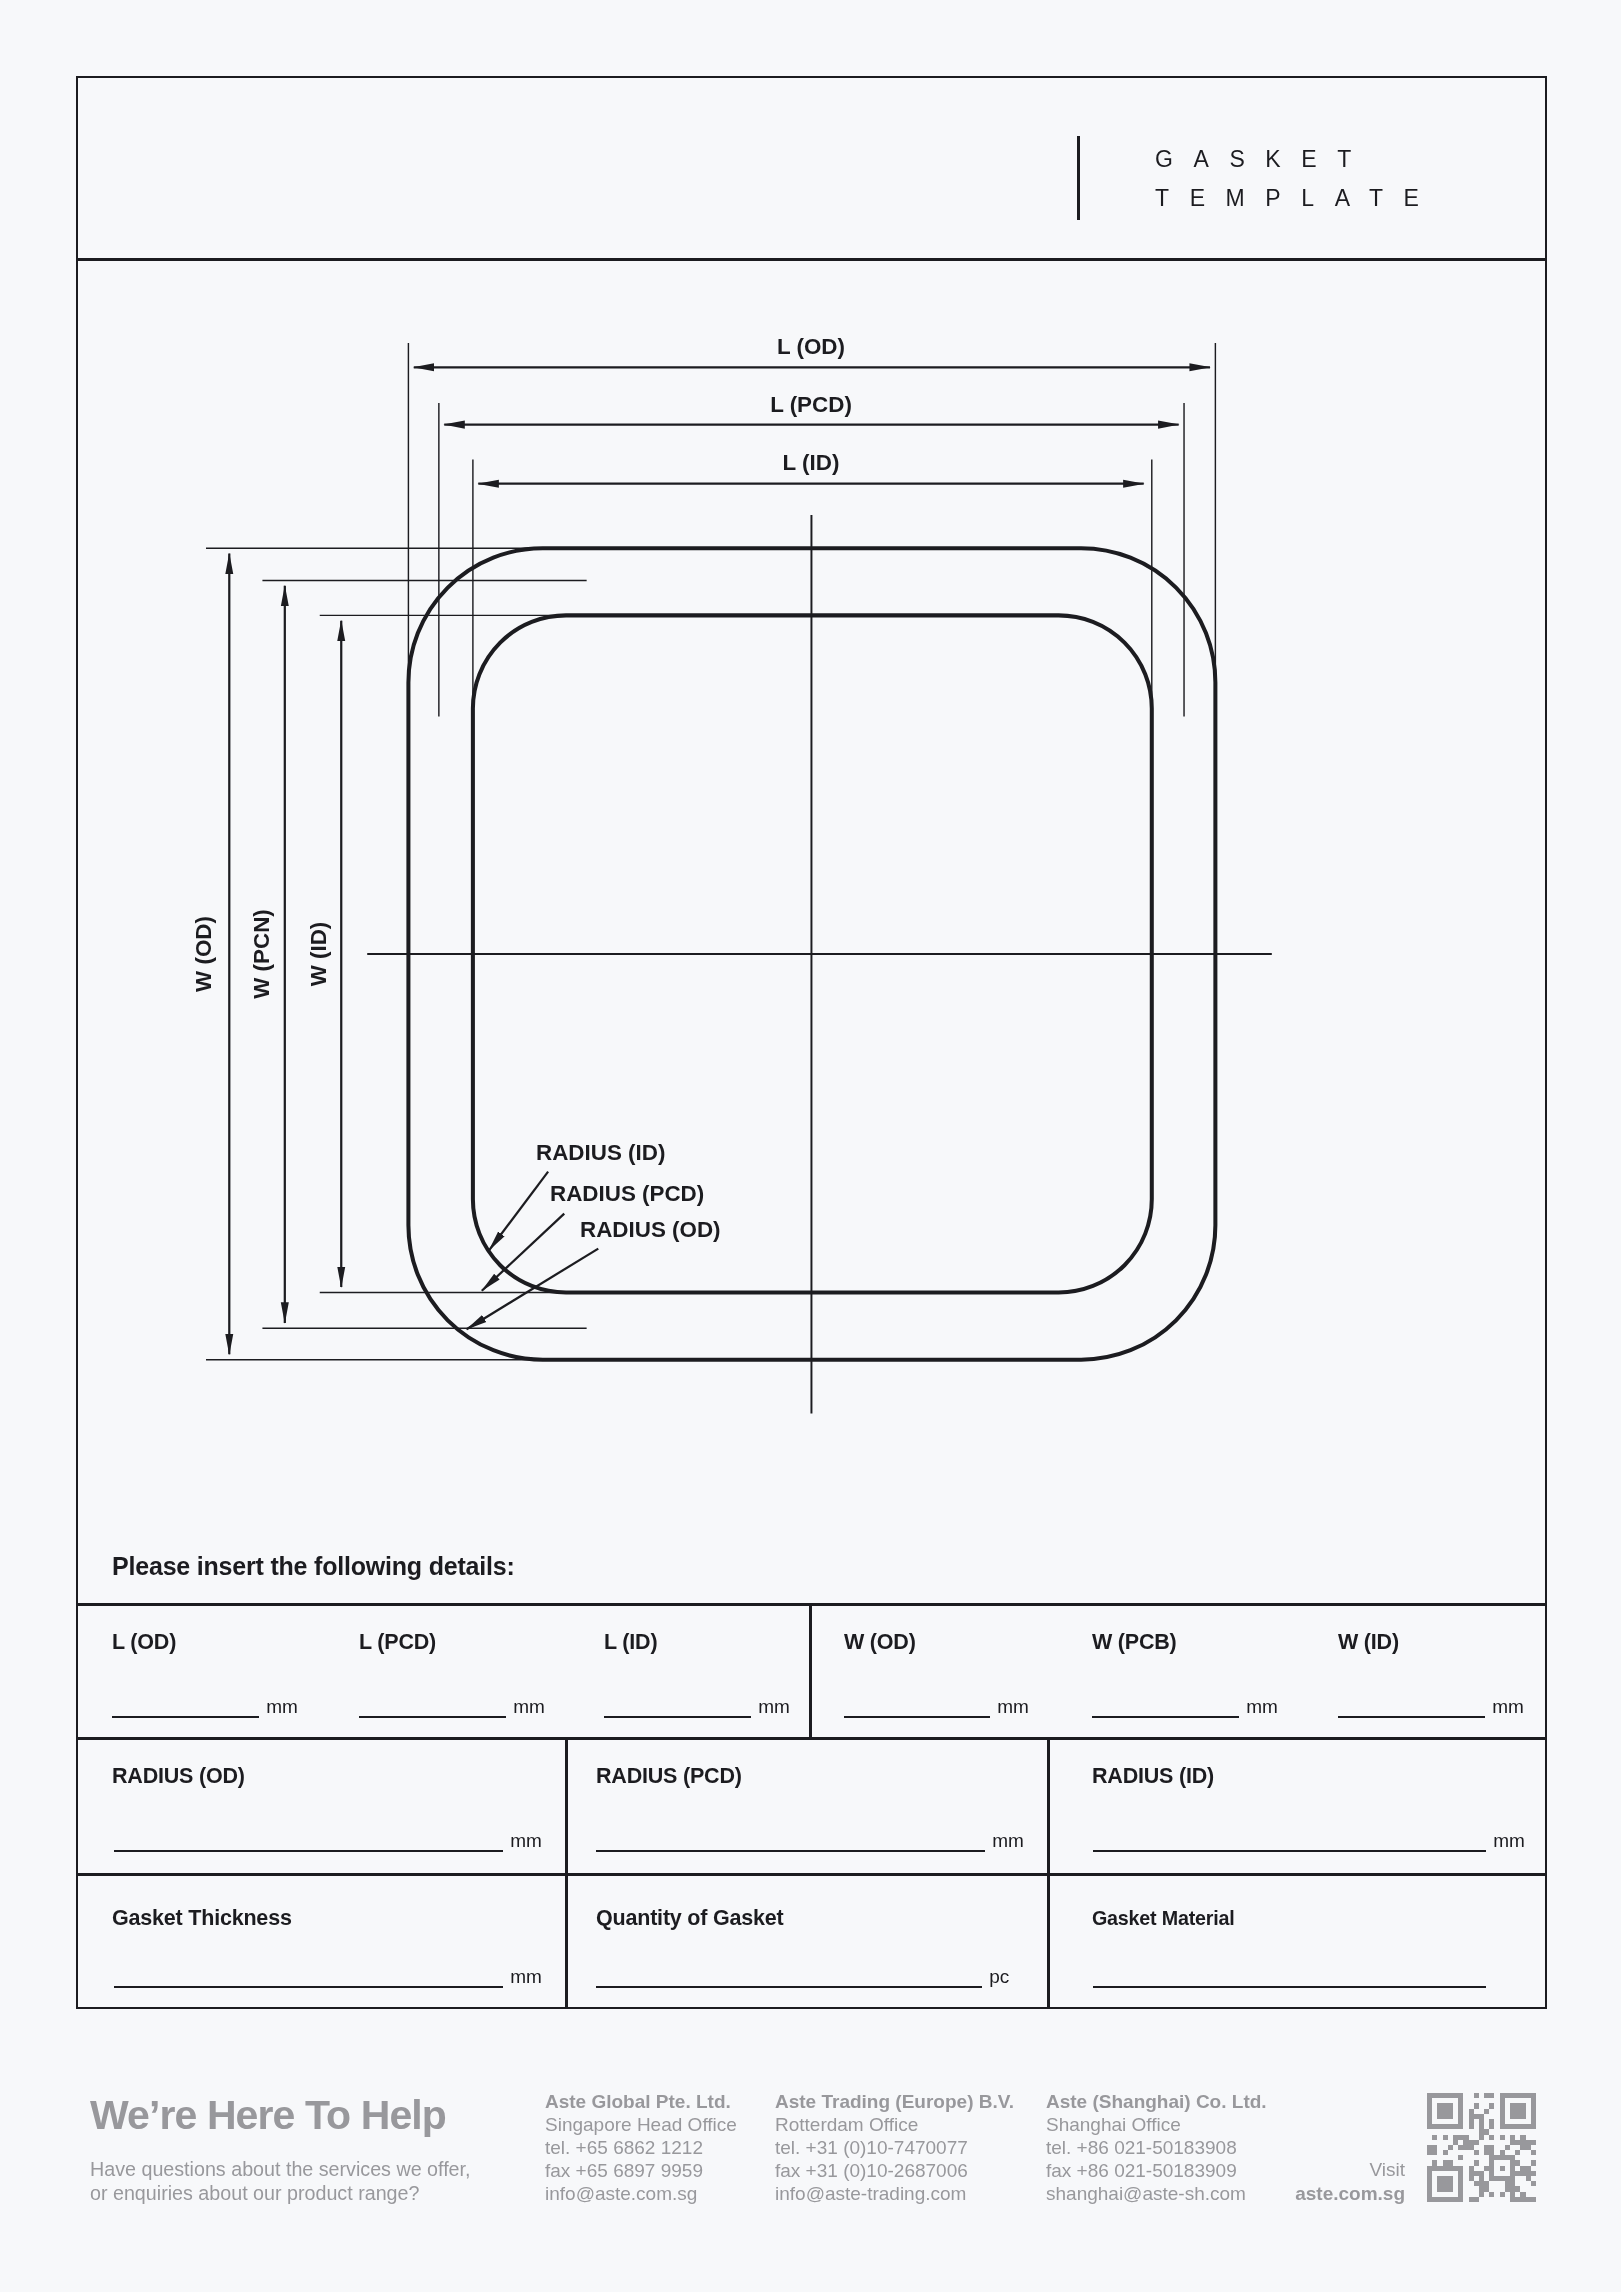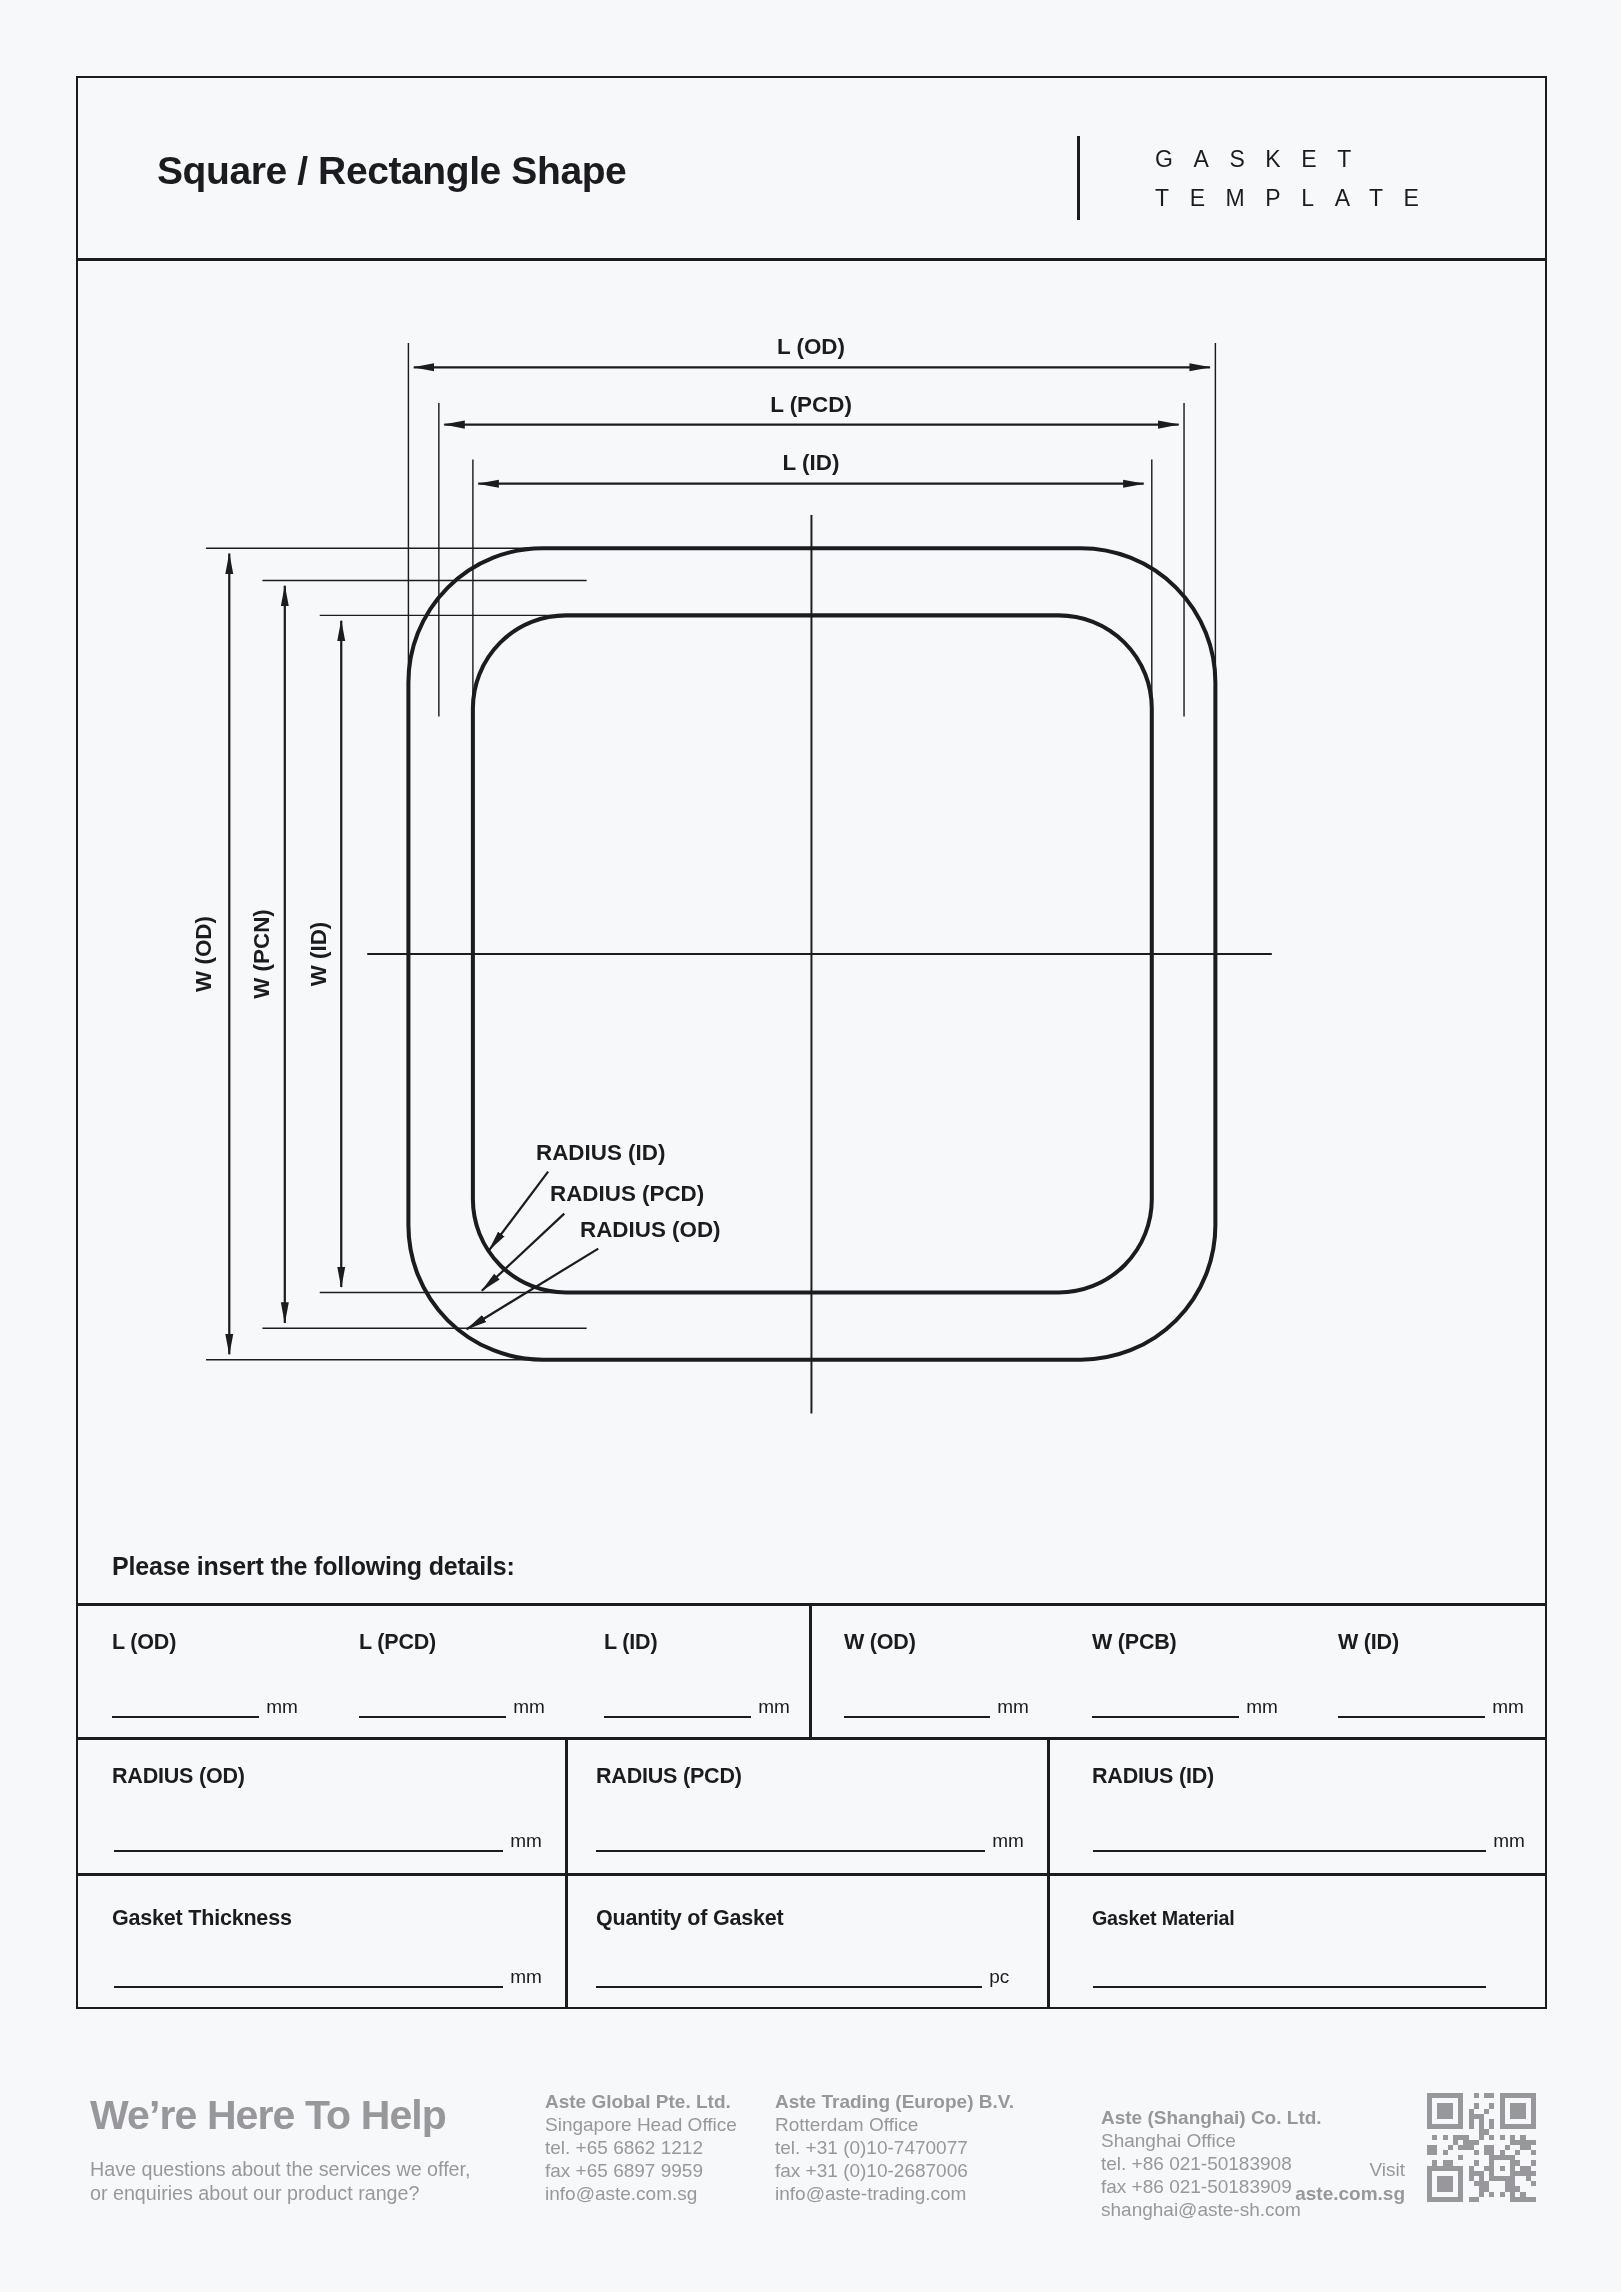--- a/index.html
+++ b/index.html
@@ -55,21 +55,20 @@
   svg.qr rect{fill:var(--gray);}
 </style>
 </head>
 <body>
 
 <div class="page">
 
   <div class="sheet"></div>
   <div class="hdr-divider"></div>
 
-  <div class="abs title">Square / Rectangle Shape</div>
   <div class="abs brand-bar"></div>
   <div class="abs brand">
     <div>GASKET</div>
     <div>TEMPLATE</div>
   </div>
 
   <svg class="geom" viewBox="0 0 1811 2560">
     <defs>
       <marker id="ae" markerUnits="userSpaceOnUse" markerWidth="24" markerHeight="12" refX="23" refY="6" orient="auto">
         <path d="M0,1.5 L24,6 L0,10.5 Z" fill="currentColor"></path>
@@ -217,21 +216,21 @@
     <div>fax +65 6897 9959</div>
     <div>info@aste.com.sg</div>
   </div>
   <div class="abs f-col" style="left:775px;">
     <div class="cname">Aste Trading (Europe) B.V.</div>
     <div>Rotterdam Office</div>
     <div>tel. +31 (0)10-7470077</div>
     <div>fax +31 (0)10-2687006</div>
     <div>info@aste-trading.com</div>
   </div>
-  <div class="abs f-col" style="left:1101px;margin-top:16px;">
+  <div class="abs f-col" style="left:1046px;">
     <div class="cname">Aste (Shanghai) Co. Ltd.</div>
     <div>Shanghai Office</div>
     <div>tel. +86 021-50183908</div>
     <div>fax +86 021-50183909</div>
     <div>shanghai@aste-sh.com</div>
   </div>
 
   <div class="abs f-visit">
     <div>Visit</div>
     <div class="site">aste.com.sg</div>

